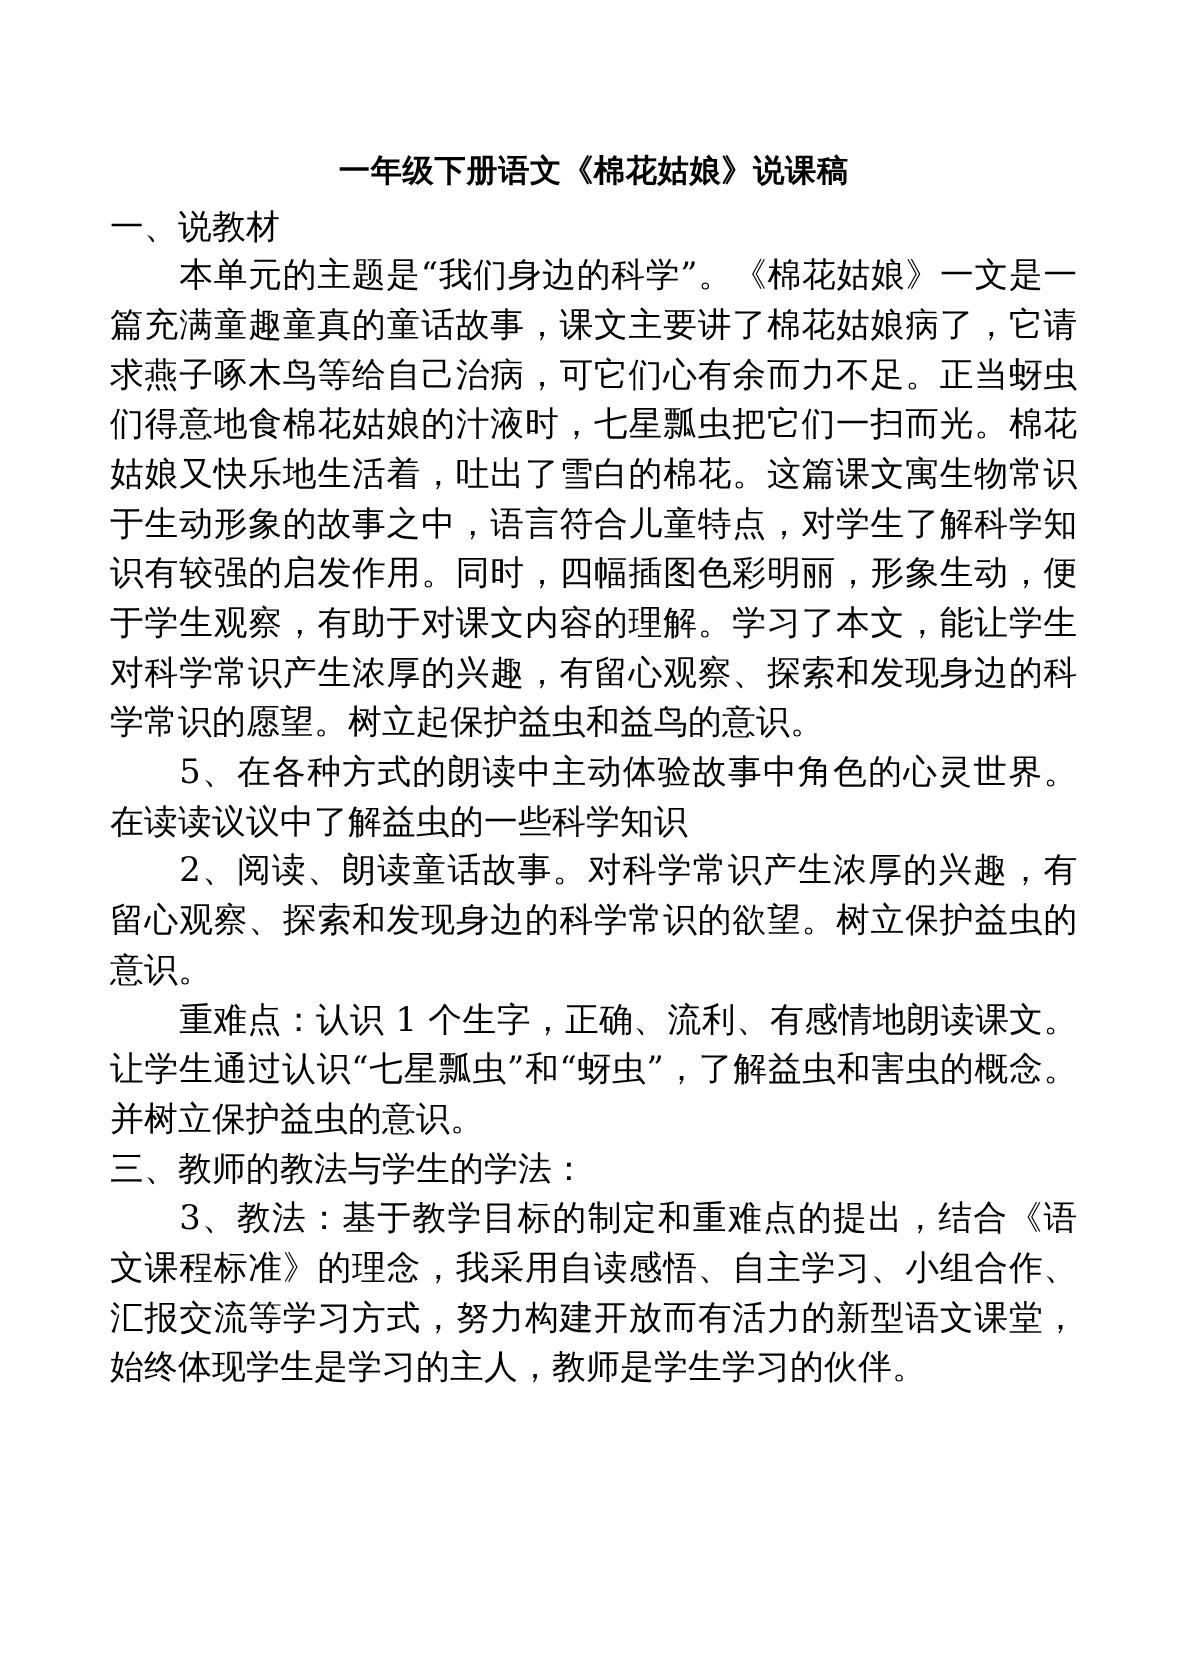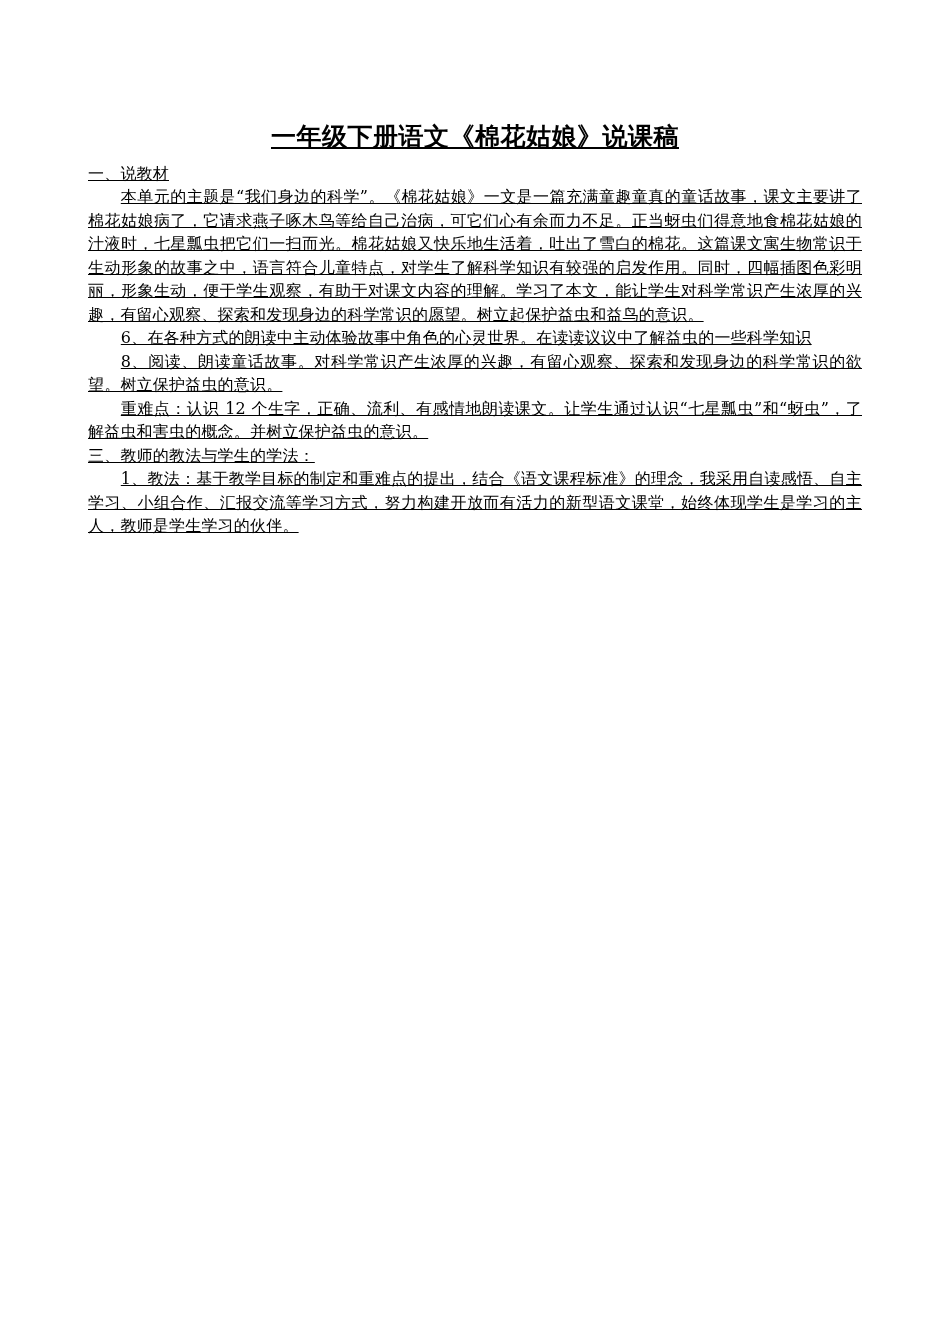--- a/index.html
+++ b/index.html
@@ -13,32 +13,31 @@
     font-family: "DejaVu Serif", "Liberation Serif", serif;
     color: #000000;
     overflow: hidden;
   }
   .page {
     position: relative;
     width: 950px;
     height: 1344px;
     box-sizing: border-box;
     padding: 118px 88px 0 88px;
-    text-decoration: underline;
   }
   .doc-title {
     text-align: center;
     font-size: 25px;
     font-weight: 700;
     letter-spacing: 0.5px;
     line-height: 1.5;
     margin: 0 0 6px 0;
   }
   .body-text {
-    font-size: 16px;
+    font-size: 27px;
     line-height: 1.47;
     text-align: justify;
     text-justify: inter-ideograph;
     letter-spacing: 0.2px;
     margin: 0;
   }
   .para {
     margin: 0;
     padding: 0;
   }
@@ -53,21 +52,21 @@
 
 <div class="page">
 
   <h1 class="doc-title">一年级下册语文《棉花姑娘》说课稿</h1>
 
   <div class="body-text">
 
     <p class="para indent-head heading-num">一、说教材</p>
     <p class="para indent-1">本单元的主题是“我们身边的科学”。《棉花姑娘》一文是一篇充满童趣童真的童话故事，课文主要讲了棉花姑娘病了，它请求燕子啄木鸟等给自己治病，可它们心有余而力不足。正当蚜虫们得意地食棉花姑娘的汁液时，七星瓢虫把它们一扫而光。棉花姑娘又快乐地生活着，吐出了雪白的棉花。这篇课文寓生物常识于生动形象的故事之中，语言符合儿童特点，对学生了解科学知识有较强的启发作用。同时，四幅插图色彩明丽，形象生动，便于学生观察，有助于对课文内容的理解。学习了本文，能让学生对科学常识产生浓厚的兴趣，有留心观察、探索和发现身边的科学常识的愿望。树立起保护益虫和益鸟的意识。</p>
 
-    <p class="para indent-1">6、在各种方式的朗读中主动体验故事中角色的心灵世界。在读读议议中了解益虫的一些科学知识</p>
-    <p class="para indent-1">8、阅读、朗读童话故事。对科学常识产生浓厚的兴趣，有留心观察、探索和发现身边的科学常识的欲望。树立保护益虫的意识。</p>
-    <p class="para indent-1">重难点：认识 12 个生字，正确、流利、有感情地朗读课文。让学生通过认识“七星瓢虫”和“蚜虫”，了解益虫和害虫的概念。并树立保护益虫的意识。</p>
+    <p class="para indent-1">5、在各种方式的朗读中主动体验故事中角色的心灵世界。在读读议议中了解益虫的一些科学知识</p>
+    <p class="para indent-1">2、阅读、朗读童话故事。对科学常识产生浓厚的兴趣，有留心观察、探索和发现身边的科学常识的欲望。树立保护益虫的意识。</p>
+    <p class="para indent-1">重难点：认识 1 个生字，正确、流利、有感情地朗读课文。让学生通过认识“七星瓢虫”和“蚜虫”，了解益虫和害虫的概念。并树立保护益虫的意识。</p>
 
     <p class="para indent-head heading-num">三、教师的教法与学生的学法：</p>
-    <p class="para indent-1">1、教法：基于教学目标的制定和重难点的提出，结合《语文课程标准》的理念，我采用自读感悟、自主学习、小组合作、汇报交流等学习方式，努力构建开放而有活力的新型语文课堂，始终体现学生是学习的主人，教师是学生学习的伙伴。</p>
+    <p class="para indent-1">3、教法：基于教学目标的制定和重难点的提出，结合《语文课程标准》的理念，我采用自读感悟、自主学习、小组合作、汇报交流等学习方式，努力构建开放而有活力的新型语文课堂，始终体现学生是学习的主人，教师是学生学习的伙伴。</p>
 
   </div>
 </div>
 
 </body></html>

